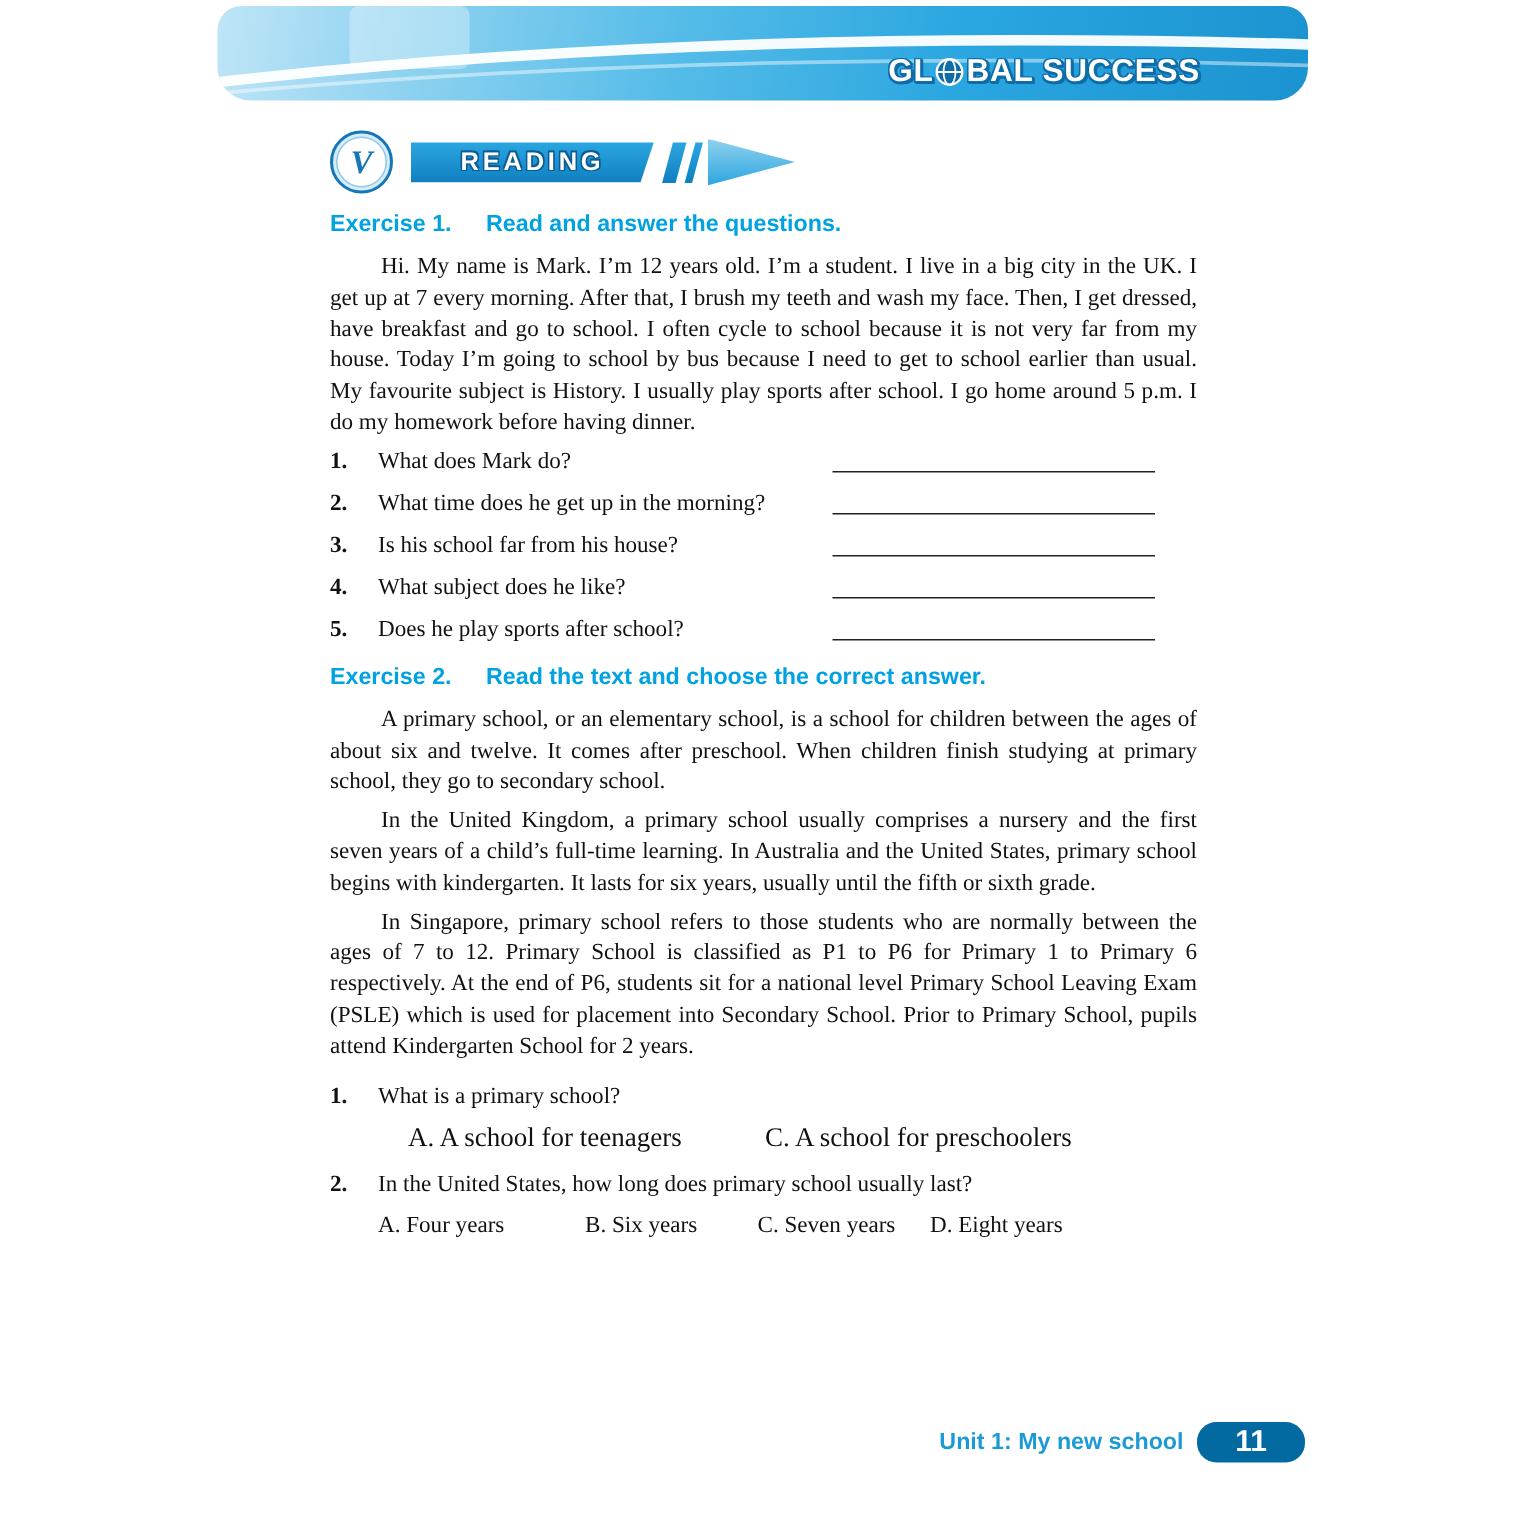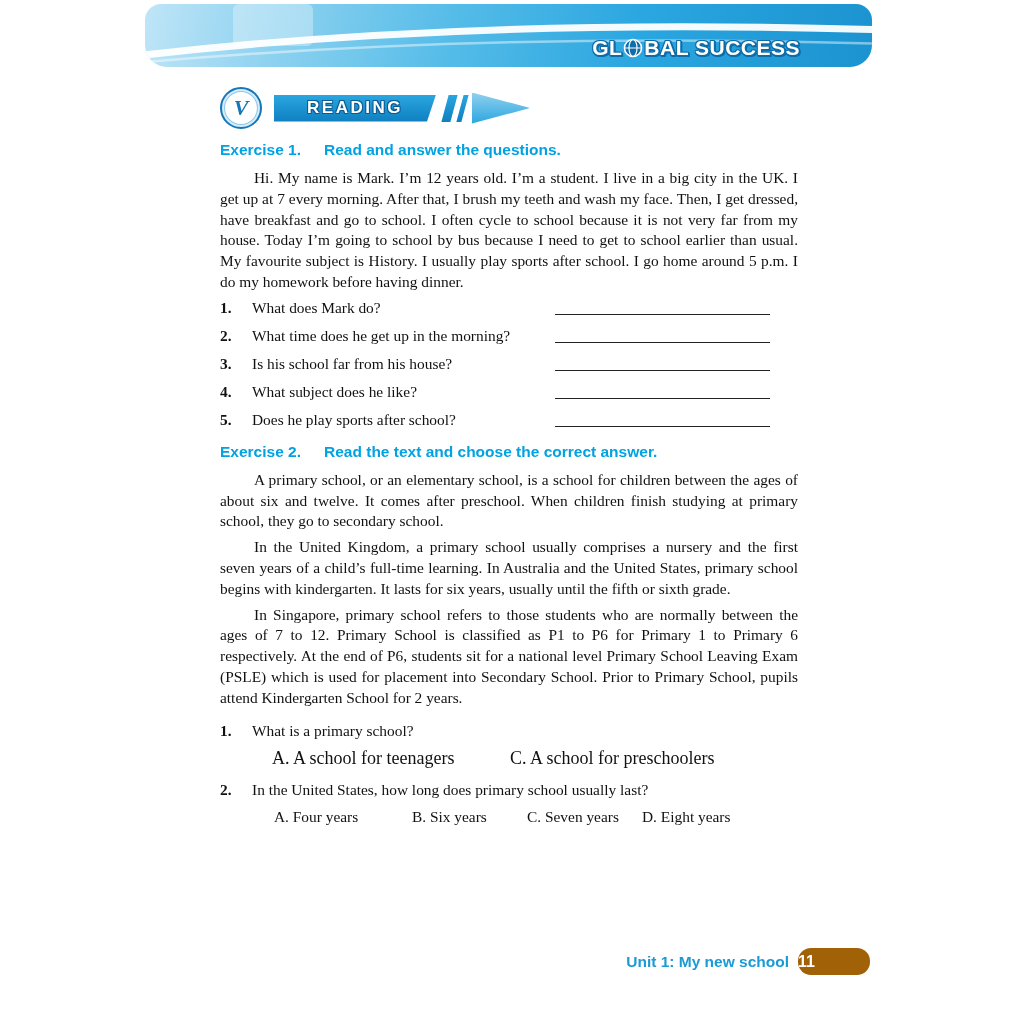--- a/index.html
+++ b/index.html
@@ -92,35 +92,35 @@
   }
 
   
   .qhead { display:flex; margin-top:12px; font-size:15.4px; line-height:20px; }
   .opt-grid {
     display:grid; grid-template-columns:238px auto;
     row-gap:7px; margin:7px 0 0 52px;
     font-size:18px; line-height:20px;
   }
   .opt-row { display:flex; margin:7px 0 0 32px; font-size:15.4px; line-height:20px; }
-  .opt-row span:nth-child(1){ width:138px;margin-left:22px; }
+  .opt-row span:nth-child(1){ width:138px; }
   .opt-row span:nth-child(2){ width:115px; }
   .opt-row span:nth-child(3){ width:115px; }
 
   
   .footer { position:absolute; top:948px; right:147px; display:flex; align-items:center; gap:9px; }
   .unit {
     color:#1b9ad6; font-family:"Liberation Sans", sans-serif;
     font-weight:700; font-size:15.5px;margin-left:28px;
   }
   .page-badge {
-    width:72px; height:27px; border-radius:13px; background:#a16207;
+    width:72px; height:27px; border-radius:13px; background:#0369a1;
     color:#fff; font-family:"Liberation Sans", sans-serif;
-    font-weight:700; font-size:16px;
-    display:flex; align-items:center; 
+    font-weight:700; font-size:20px;
+    display:flex; align-items:center; justify-content:center;
   }
 </style>
 </head>
 <body>
 
 <div class="band">
   <div class="band-patch"></div>
   <svg class="band-swoosh" width="727" height="63" viewBox="0 0 727 63">
     <path d="M-10 52 C 180 30, 420 16, 740 26" stroke="#ffffff" stroke-width="7" fill="none" opacity="0.95"></path>
     <path d="M-10 59 C 180 42, 420 30, 740 40" stroke="#ffffff" stroke-width="2.5" fill="none" opacity="0.45"></path>

